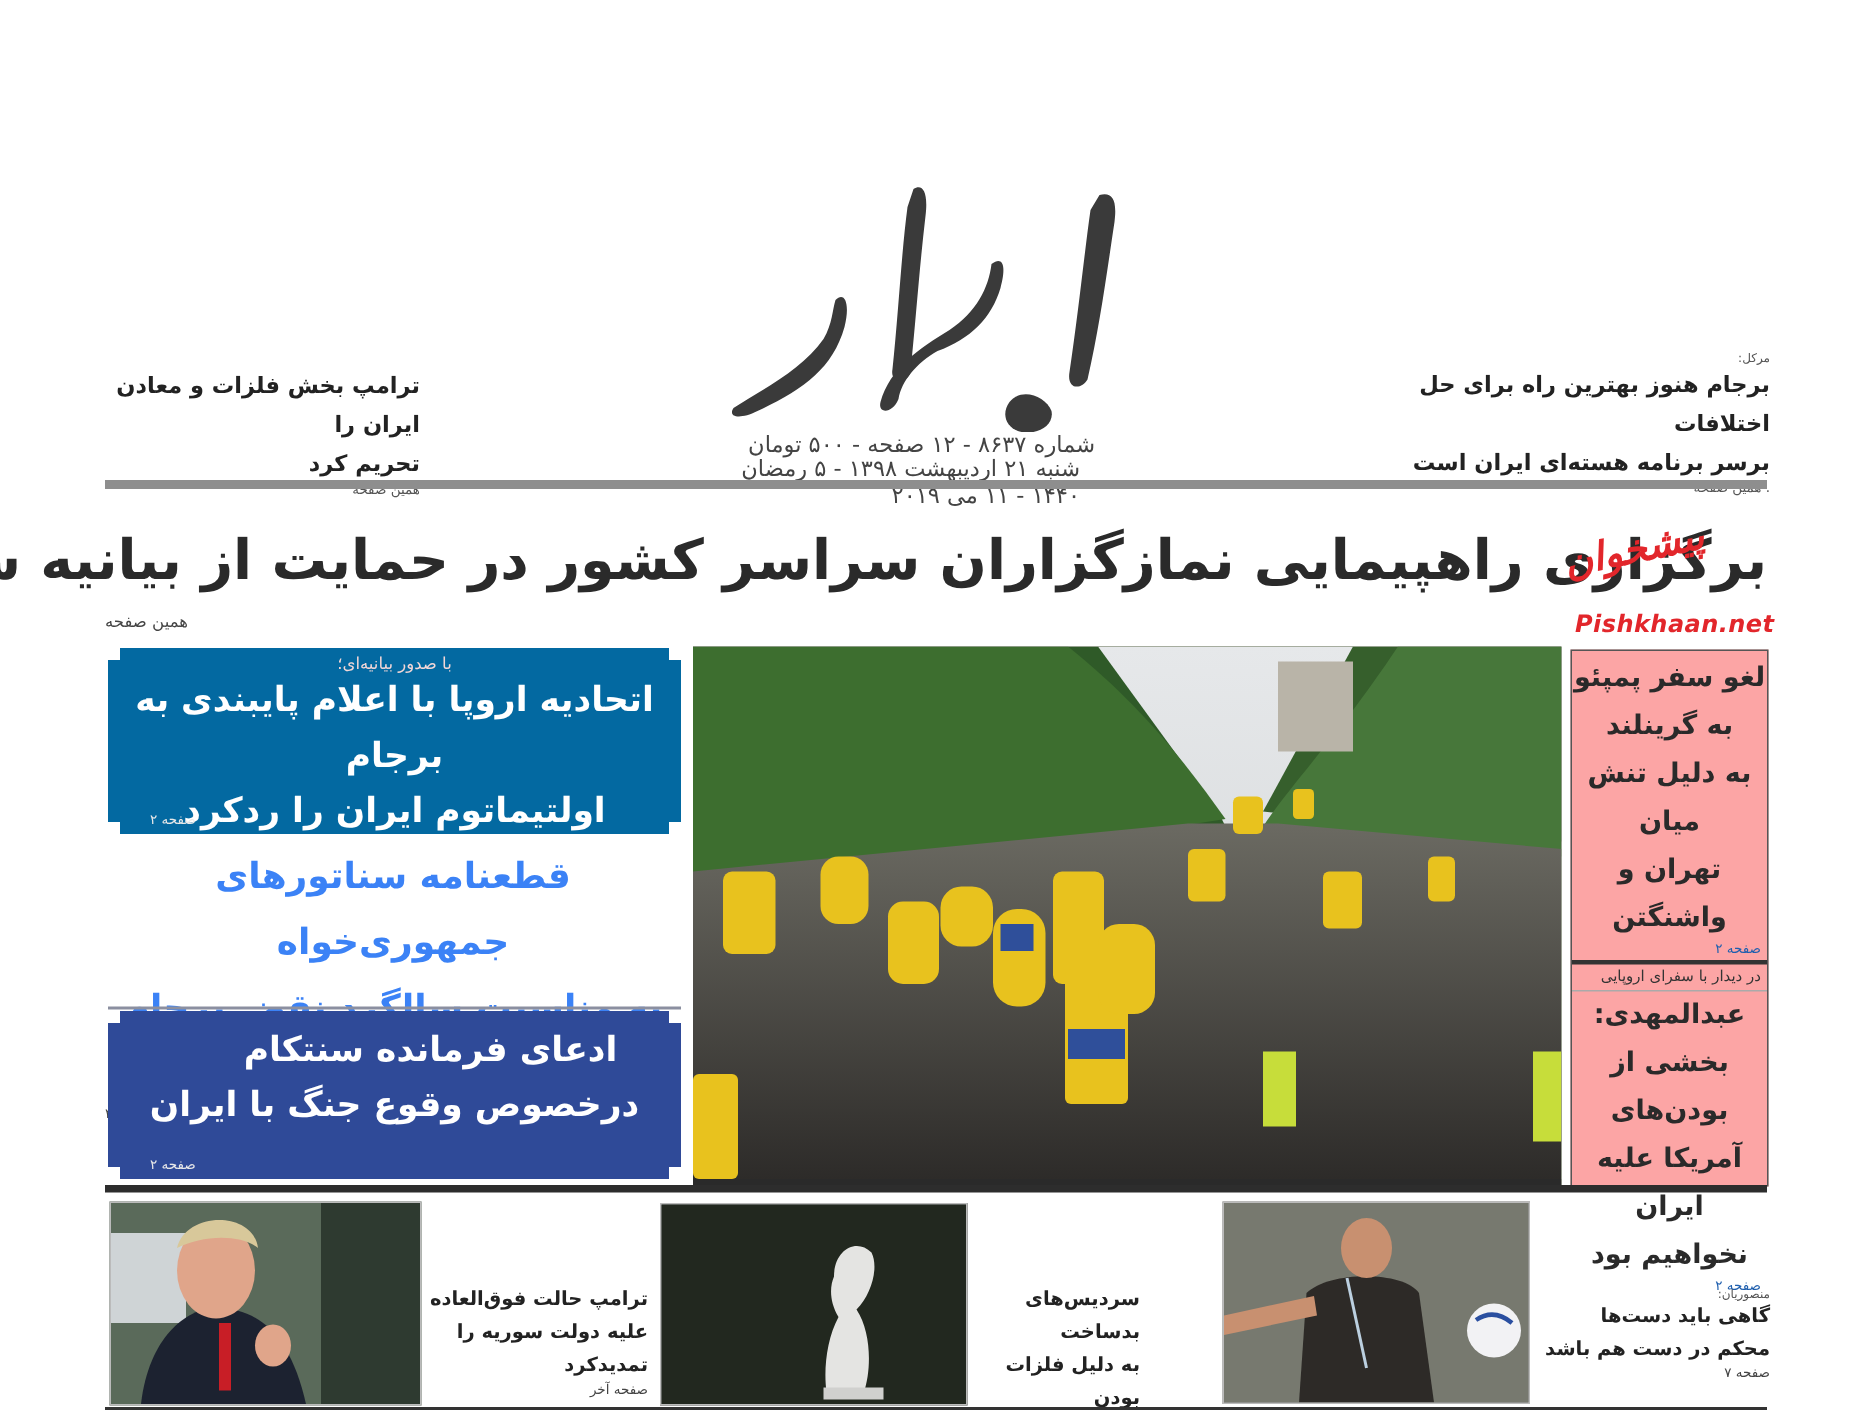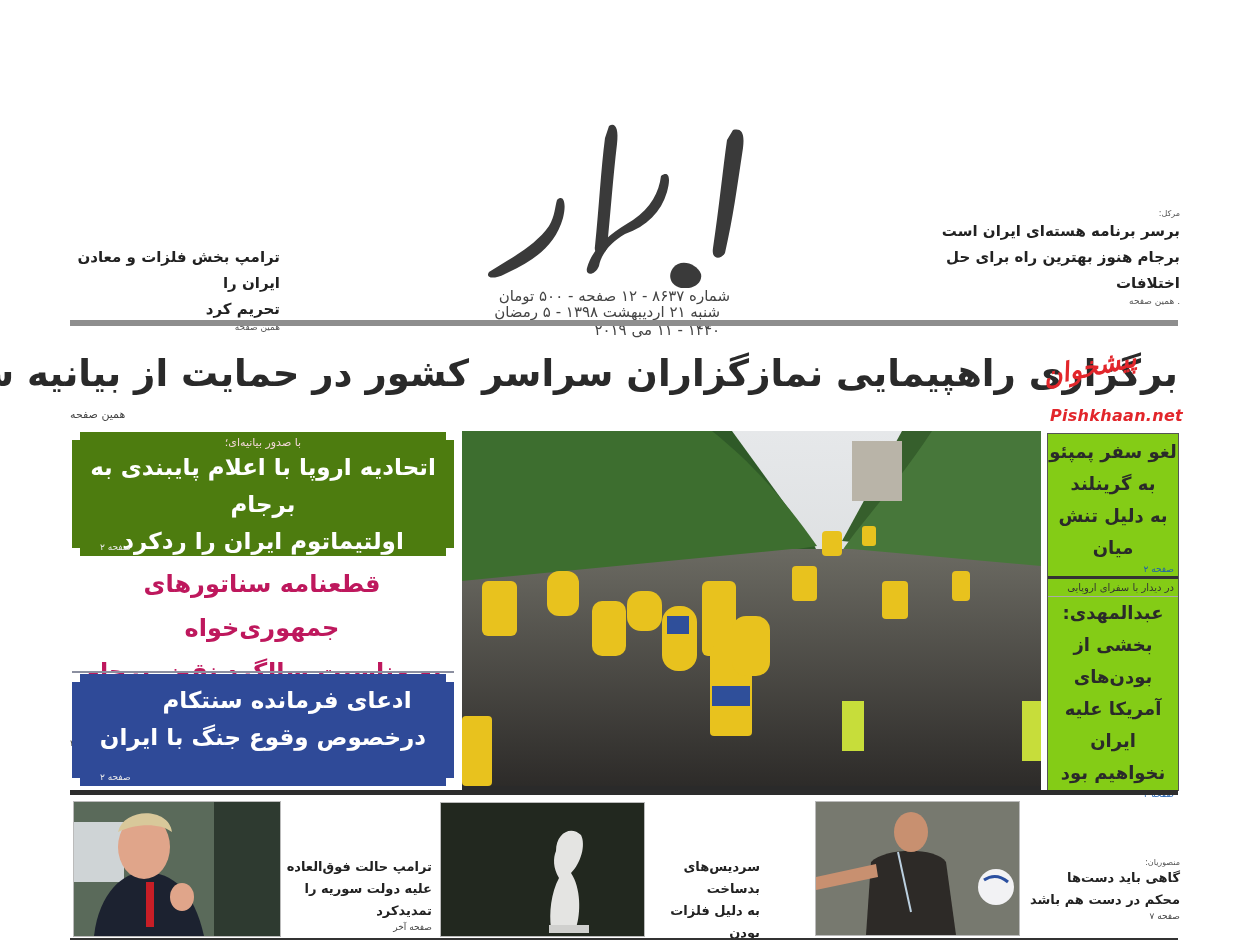--- a/index.html
+++ b/index.html
@@ -25,34 +25,34 @@
   .watermark { left:1040px; top:338px; width:145px; height:100px; }
   .watermark .wm-fa { position:absolute; right:48px; top:14px; color:#e2262b; font-weight:bold; font-size:26px; font-style:italic; transform:rotate(-12deg); }
   .watermark .wm-en { position:absolute; right:2px; top:68px; color:#e2262b; font-weight:bold; font-style:italic; font-size:16px; letter-spacing:0.3px; }
 
   
   .box { position:absolute; color:#fff; direction:rtl; text-align:center; }
   .box .corner { position:absolute; width:8px; height:8px; background:#fff; }
   .box .kicker { font-size:11px; margin-top:4px; color:#f3d7d7; }
   .box .title { font-weight:bold; font-size:23px; line-height:37px; letter-spacing:-0.8px; }
   .box .page { position:absolute; left:28px; bottom:4px; font-size:9px; color:#e9e9e9; }
-  .red-box { left:72px; top:432px; width:382px; height:124px; background:#4d7c0f; }
+  .red-box { left:72px; top:432px; width:382px; height:124px; background:#0369a1; }
   .blue-box { left:72px; top:674px; width:382px; height:112px; background:#2f4a98; }
 
   .mid-story { left:70px; top:562px; width:384px; direction:rtl; text-align:center; }
-  .mid-story .title { font-weight:bold; font-size:24px; line-height:44px; color:#be185d; letter-spacing:-1px; }
+  .mid-story .title { font-weight:bold; font-size:24px; line-height:44px; color:#3b82f6; letter-spacing:-1px; }
   .mid-story .page { font-size:9px; color:#444; text-align:left; direction:rtl; }
 
   .hr-thin { position:absolute; height:2px; background:#8b8fa0; }
 
   
   .photo { left:462px; top:431px; width:579px; height:359px; overflow:hidden; background:#3c4a2a; }
 
   
-  .side-col { left:1047px; top:433px; width:130px; height:356px; background:#84cc16; border:1px solid #555; }
+  .side-col { left:1047px; top:433px; width:130px; height:356px; background:#fca5a5; border:1px solid #555; }
   .side-story { direction:rtl; text-align:center; }
   .side-story .title { font-weight:bold; font-size:18px; line-height:32px; color:#2a2a2a; letter-spacing:-0.6px; }
   .side-story .kicker { font-size:10px; color:#333; padding:3px 4px; border-bottom:1px solid #aaa; text-align:right; }
   .side-story .page { font-size:9px; color:#1f5fae; text-align:right; padding-right:4px; }
 
   .bottom-rule { left:70px; top:790px; width:1108px; height:5px; background:#2d2d2d; }
   .bottom-rule-thin { left:70px; top:938px; width:1108px; height:2px; background:#333; }
 
   
   .thumb { position:absolute; overflow:hidden; border:1px solid #bbb; }
@@ -69,24 +69,24 @@
     <path d="M258 22 C266 20 270 24 268 40 C262 80 258 110 250 145 C246 152 236 152 238 140 C244 100 248 60 252 32 Z" fill="#3a3a3a"></path>
     <path d="M186 68 C194 62 196 70 192 84 C186 104 172 118 150 126 C136 134 126 146 124 158 C120 168 110 168 112 160 C118 138 138 124 158 112 C176 100 184 84 186 68 Z" fill="#3a3a3a"></path>
     <path d="M198 160 C206 150 222 156 226 166 C228 176 216 182 206 180 C196 178 192 168 198 160 Z" fill="#3a3a3a"></path>
     <path d="M134 18 C140 14 144 20 142 36 C138 70 136 100 132 140 C130 148 118 148 120 138 C124 100 126 60 130 30 Z" fill="#3a3a3a"></path>
     <path d="M82 92 C88 86 92 94 88 110 C80 138 60 152 30 166 C18 172 10 170 14 164 C36 150 60 138 74 118 C80 108 80 98 82 92 Z" fill="#3a3a3a"></path>
   </svg>
 </div>
 <div class="abs issue-line" style="top:287px;">شماره ۸۶۳۷ - ۱۲ صفحه - ۵۰۰ تومان</div>
 <div class="abs issue-line" style="top:303px; width:250px;">شنبه ۲۱ اردیبهشت ۱۳۹۸ - ۵ رمضان ۱۴۴۰ - ۱۱ می ۲۰۱۹</div>
 
-<div class="abs teaser" style="left:930px; top:209px; width:250px;">
+<div class="abs teaser" style="left:930px; top:234px; width:250px;">
   <div class="kicker">مرکل:</div>
+  <div class="title">برجام هنوز بهترین راه برای حل اختلافات</div>
   <div class="title">برسر برنامه هسته‌ای ایران است</div>
-  <div class="title">برجام هنوز بهترین راه برای حل اختلافات</div>
   <div class="page">. همین صفحه</div>
 </div>
 
 <div class="abs teaser" style="left:70px; top:244px; width:210px;">
   <div class="title">ترامپ بخش فلزات و معادن ایران را</div>
   <div class="title">تحریم کرد</div>
   <div class="page">همین صفحه</div>
 </div>
 
 <div class="abs masthead-rule"></div>
@@ -172,20 +172,21 @@
     </g>
     <rect x="0" y="355" width="579" height="4" fill="#2a2a2a"></rect>
   </svg>
 </div>
 
 <div class="abs side-col">
   <div class="side-story">
     <div class="title" style="margin-top:2px;">لغو سفر پمپئو</div>
     <div class="title">به گرینلند</div>
     <div class="title">به دلیل تنش میان</div>
+    <div class="title">تهران و واشنگتن</div>
     <div class="page">صفحه ۲</div>
   </div>
   <div style="height:3px; background:#333; margin-top:2px;"></div>
   <div class="side-story">
     <div class="kicker">در دیدار با سفرای اروپایی</div>
     <div class="title">عبدالمهدی:</div>
     <div class="title">بخشی از</div>
     <div class="title">بودن‌های</div>
     <div class="title">آمریکا علیه ایران</div>
     <div class="title">نخواهیم بود</div>

